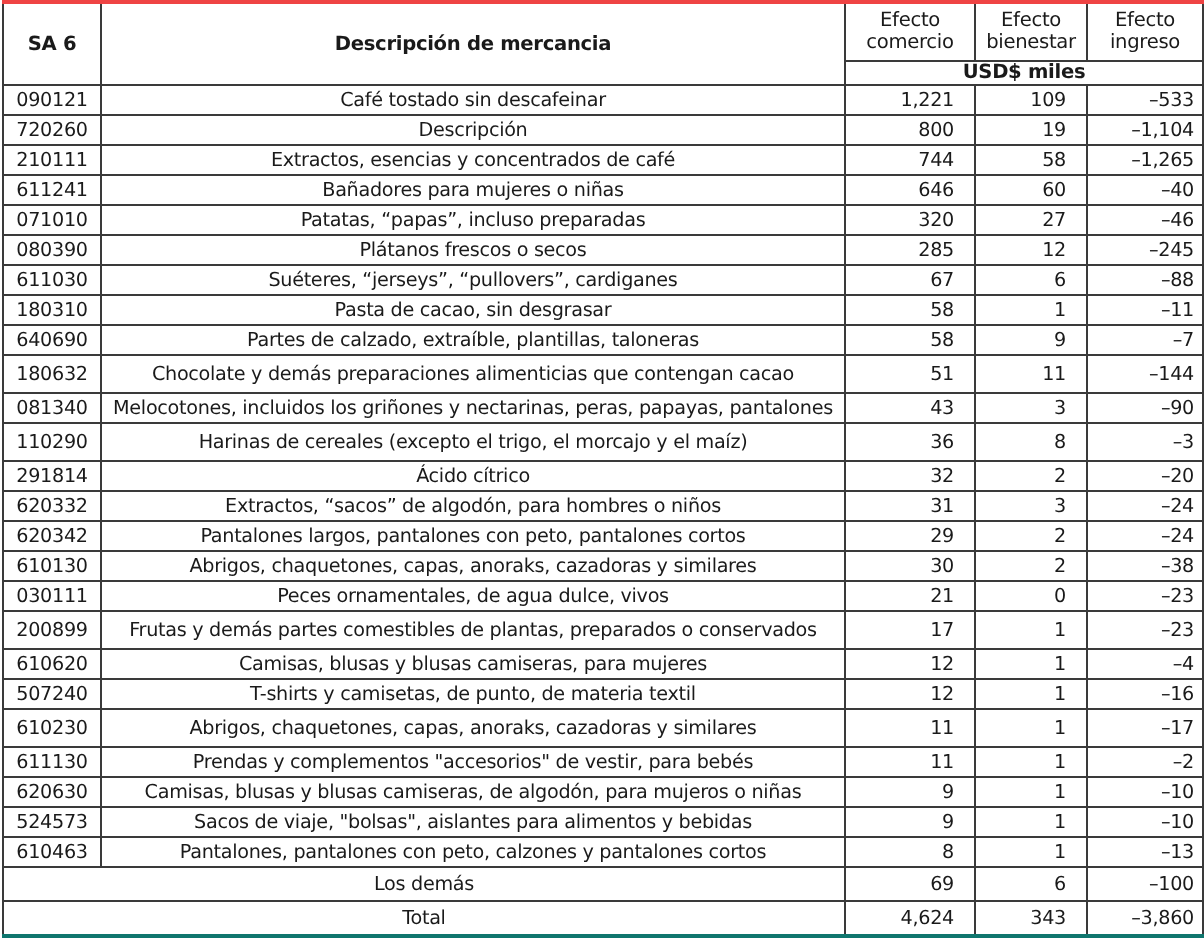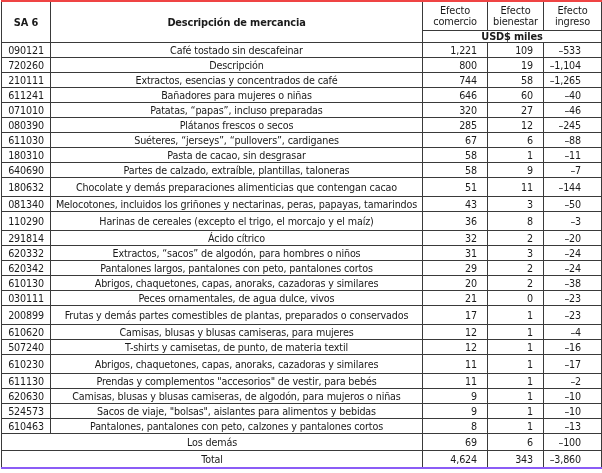--- a/index.html
+++ b/index.html
@@ -4,33 +4,33 @@
 <style>
   html, body { margin: 0; padding: 0; background: #ffffff; }
   body { width: 602px; height: 473px; overflow: hidden; font-family: "DejaVu Sans", sans-serif; color: #1a1a1a; }
   table { border-collapse: collapse; width: 600px; margin: 0 0 0 1px; table-layout: fixed; font-size: 9.6px; letter-spacing: -0.15px; }
   td, th { border: 1px solid #3a3a3a; padding: 0 4px; white-space: nowrap; overflow: hidden; }
   th { font-weight: bold; font-size: 9.8px; }
   .outer-top { border-top: 2px solid #ef4444; }
   .code { text-align: center; }
   .desc { text-align: center; }
   .num { text-align: right; padding-right: 10px; }
-  .num.inc { padding-right: 20px; }
+  .num.inc { padding-right: 4px; }
   .num.bien { }
   col.c1 { width: 49px; }
   col.c2 { width: 372px; }
   col.c3 { width: 65px; }
   col.c4 { width: 56px; }
   col.c5 { width: 58px; }
   tr.r { height: 15px; }
   tr.r.xtall { height: 19px; }
   th.h-top { height: 28px; line-height: 11px; }
   th.h-unit { height: 11px; line-height: 11px; }
   tr.sum td { height: 16px; }
-  tr.total td { border-bottom: 2px solid #8b5cf6; }
+  tr.total td { border-bottom: 2px solid #0f766e; }
 </style>
 </head>
 <body>
 
 <table>
   <colgroup>
       <col class="c1">
       <col class="c2">
       <col class="c3">
       <col class="c4">
@@ -114,24 +114,24 @@
       </tr>
       <tr class="r xtall">
         <td class="code">180632</td>
         <td class="desc">Chocolate y demás preparaciones alimenticias que contengan cacao</td>
         <td class="num">51</td>
         <td class="num bien">11</td>
         <td class="num inc">–144</td>
       </tr>
       <tr class="r">
         <td class="code">081340</td>
-        <td class="desc">Melocotones, incluidos los griñones y nectarinas, peras, papayas, tamarindos</td>
+        <td class="desc">Melocotones, incluidos los griñones y nectarinas, peras, papayas, pantalones</td>
         <td class="num">43</td>
         <td class="num bien">3</td>
-        <td class="num inc">–50</td>
+        <td class="num inc">–90</td>
       </tr>
       <tr class="r xtall">
         <td class="code">110290</td>
         <td class="desc">Harinas de cereales (excepto el trigo, el morcajo y el maíz)</td>
         <td class="num">36</td>
         <td class="num bien">8</td>
         <td class="num inc">–3</td>
       </tr>
       <tr class="r">
         <td class="code">291814</td>
@@ -150,21 +150,21 @@
       <tr class="r">
         <td class="code">620342</td>
         <td class="desc">Pantalones largos, pantalones con peto, pantalones cortos</td>
         <td class="num">29</td>
         <td class="num bien">2</td>
         <td class="num inc">–24</td>
       </tr>
       <tr class="r">
         <td class="code">610130</td>
         <td class="desc">Abrigos, chaquetones, capas, anoraks, cazadoras y similares</td>
-        <td class="num">20</td>
+        <td class="num">30</td>
         <td class="num bien">2</td>
         <td class="num inc">–38</td>
       </tr>
       <tr class="r">
         <td class="code">030111</td>
         <td class="desc">Peces ornamentales, de agua dulce, vivos</td>
         <td class="num">21</td>
         <td class="num bien">0</td>
         <td class="num inc">–23</td>
       </tr>

